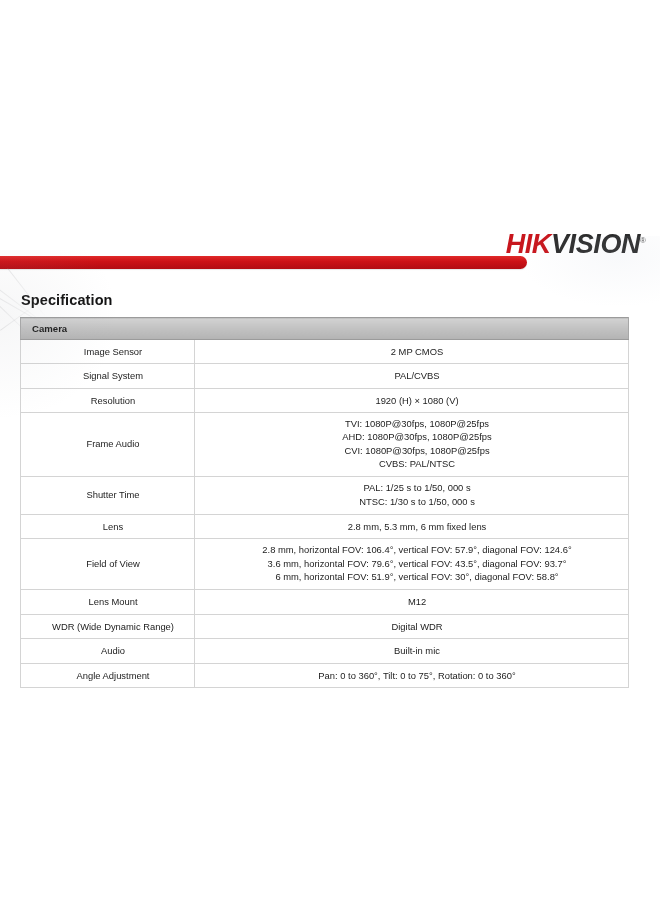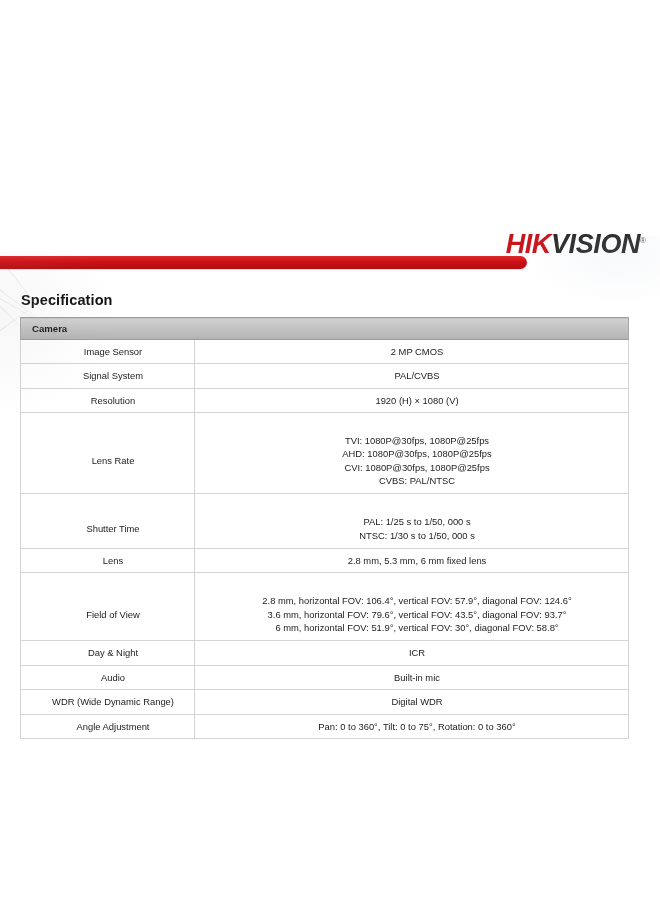--- a/index.html
+++ b/index.html
@@ -131,21 +131,21 @@
     line-height: 1.42;
     text-align: center;
   }
   .spec-table td.label {
     color: #1c1c1c;
     white-space: nowrap;
   }
   .spec-table td.value {
     color: #1c1c1c;
   }
-  .spec-table tr.tall td { padding-top: 21px; padding-bottom: 6px; }
+  .spec-table tr.tall td { padding-top: 4px; padding-bottom: 6px; }
   .spec-table .ml { white-space: pre-line; }
 </style>
 </head>
 <body>
 
 <div class="artifact-layer">
   <div class="wash"></div>
   <div class="wash2"></div>
   <div class="streak streak-a"></div>
   <div class="streak streak-b"></div>
@@ -181,21 +181,21 @@
     </tr>
     <tr>
       <td class="label">Signal System</td>
       <td class="value ml">PAL/CVBS</td>
     </tr>
     <tr>
       <td class="label">Resolution</td>
       <td class="value ml">1920 (H) × 1080 (V)</td>
     </tr>
     <tr class="tall">
-      <td class="label">Lens Rate</td>
+      <td class="label">Frame Audio</td>
       <td class="value ml">TVI: 1080P@30fps, 1080P@25fps
 AHD: 1080P@30fps, 1080P@25fps
 CVI: 1080P@30fps, 1080P@25fps
 CVBS: PAL/NTSC</td>
     </tr>
     <tr class="tall">
       <td class="label">Shutter Time</td>
       <td class="value ml">PAL: 1/25 s to 1/50, 000 s
 NTSC: 1/30 s to 1/50, 000 s</td>
     </tr>
@@ -203,29 +203,29 @@
       <td class="label">Lens</td>
       <td class="value ml">2.8 mm, 5.3 mm, 6 mm fixed lens</td>
     </tr>
     <tr class="tall">
       <td class="label">Field of View</td>
       <td class="value ml">2.8 mm, horizontal FOV: 106.4°, vertical FOV: 57.9°, diagonal FOV: 124.6°
 3.6 mm, horizontal FOV: 79.6°, vertical FOV: 43.5°, diagonal FOV: 93.7°
 6 mm, horizontal FOV: 51.9°, vertical FOV: 30°, diagonal FOV: 58.8°</td>
     </tr>
     <tr>
-      <td class="label">Day &amp; Night</td>
-      <td class="value ml">ICR</td>
+      <td class="label">Lens Mount</td>
+      <td class="value ml">M12</td>
+    </tr>
+    <tr>
+      <td class="label">WDR (Wide Dynamic Range)</td>
+      <td class="value ml">Digital WDR</td>
     </tr>
     <tr>
       <td class="label">Audio</td>
       <td class="value ml">Built-in mic</td>
     </tr>
     <tr>
-      <td class="label">WDR (Wide Dynamic Range)</td>
-      <td class="value ml">Digital WDR</td>
-    </tr>
-    <tr>
       <td class="label">Angle Adjustment</td>
       <td class="value ml">Pan: 0 to 360°, Tilt: 0 to 75°, Rotation: 0 to 360°</td>
     </tr>
   </tbody>
 </table>
 
 </body></html>

